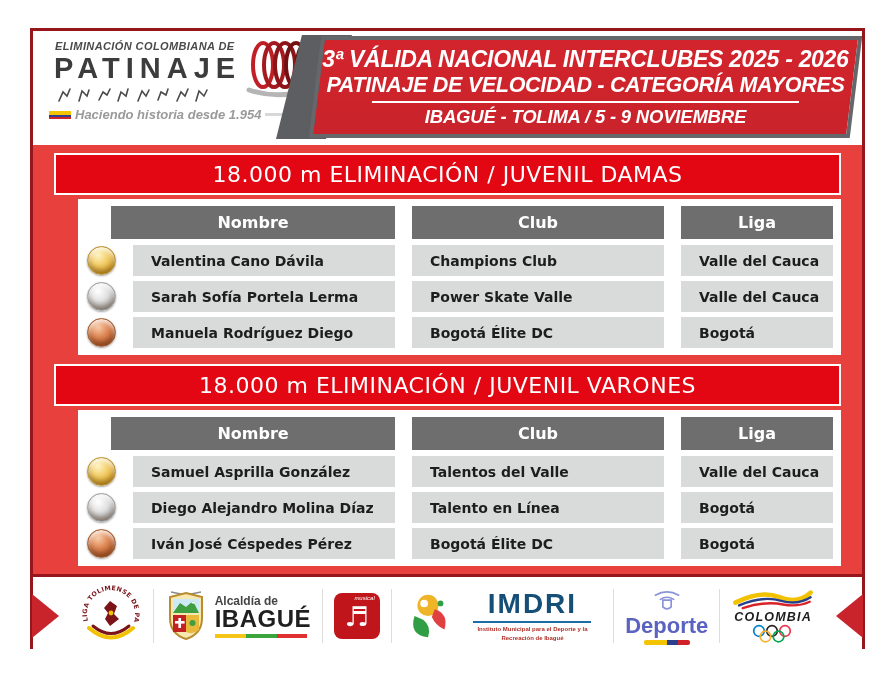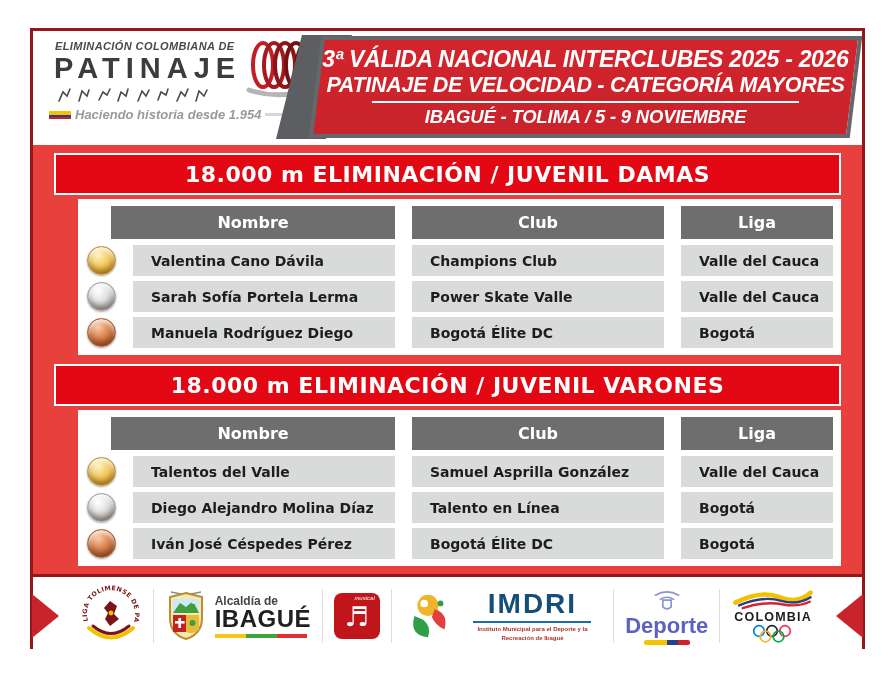--- a/index.html
+++ b/index.html
@@ -33,21 +33,21 @@
           display:flex;align-items:center;justify-content:center;}
   .banner-inner{transform:skewX(7deg);text-align:center;width:100%;color:#fff;
                 font-family:"Liberation Sans",sans-serif;font-style:italic;font-weight:bold;}
   .bn1{font-size:23px;letter-spacing:-.3px;line-height:1.12;}
   .bn2{font-size:21.5px;letter-spacing:-.3px;line-height:1.12;}
   .bn-rule{width:80%;height:2px;background:#fff;margin:4px auto 3px;}
   .bn3{font-size:18.5px;letter-spacing:-.2px;}
   
   .main{flex:1;padding:8px 21px 8px;display:flex;flex-direction:column;}
   .sec-title{height:38px;background:var(--band-red,#e30613);border:2px solid #fff;
-             color:#fff;font-weight:bold;font-size:22px;letter-spacing:.5px;
+             color:#fff;font-weight:normal;font-size:22px;letter-spacing:.5px;
              display:flex;align-items:center;justify-content:center;margin-bottom:4px;}
   .panel{background:#fff;padding:7px 8px;margin-bottom:9px;margin-left:24px;}
   .panel.last{margin-bottom:0;}
   .thead{display:grid;grid-template-columns:284px 252px 1fr;column-gap:17px;
          padding-left:25px;margin-bottom:6px;}
   .th{height:33px;background:var(--header-gray,#6f6e6e);color:#fff;font-weight:bold;
       font-size:16px;display:flex;align-items:center;justify-content:center;}
   .trow{display:grid;grid-template-columns:30px 262px 252px 1fr;column-gap:17px;
         align-items:center;margin-bottom:5px;}
   .trow.last{margin-bottom:0;}
@@ -89,21 +89,21 @@
   .imdri-rule{width:118px;height:2px;background:#1b6ca8;margin:3px 0 2px;}
   .imdri-sub{width:140px;font-size:6px;color:#b03028;text-align:center;line-height:1.35;
              font-family:"Liberation Sans",sans-serif;font-weight:bold;}
   .dep-col{display:flex;flex-direction:column;align-items:center;line-height:1;}
   .dep-name{font-family:"Liberation Sans",sans-serif;font-size:22px;font-weight:700;
             color:var(--deporte-blue,#5b63c0);margin-top:1px;}
   .dep-flag{margin-top:3px;width:46px;height:5px;border-radius:2px;
             background:linear-gradient(90deg,#f5c400 0 50%,#2a3f8f 50% 75%,#cf2127 75% 100%);}
   .col-col{display:flex;flex-direction:column;align-items:center;line-height:1;}
   .col-name{font-family:"Liberation Sans",sans-serif;font-size:12.5px;font-weight:800;
-            color:#1c1c1c;letter-spacing:1.2px;margin:1px 0 1px;}
+            color:#1c1c1c;letter-spacing:1.2px;margin:1px 0 1px;font-style:italic;}
 </style>
 </head>
 <body>
 
 <div id="page">
   <div class="frame">
 
     <div class="header">
       <div class="fed-logo">
         <div class="fed-grid">
@@ -183,22 +183,22 @@
       <section>
         <div class="sec-title">18.000 m ELIMINACIÓN / JUVENIL VARONES</div>
         <div class="panel last">
           <div class="thead">
             <div class="th">Nombre</div>
             <div class="th">Club</div>
             <div class="th">Liga</div>
           </div>
           <div class="trow">
             <span class="medal gold"></span>
+            <div class="cell">Samuel Asprilla González</div>
             <div class="cell">Talentos del Valle</div>
-            <div class="cell">Samuel Asprilla González</div>
             <div class="cell">Valle del Cauca</div>
           </div>
           <div class="trow">
             <span class="medal silver"></span>
             <div class="cell">Diego Alejandro Molina Díaz</div>
             <div class="cell">Talento en Línea</div>
             <div class="cell">Bogotá</div>
           </div>
           <div class="trow last">
             <span class="medal bronze"></span>

